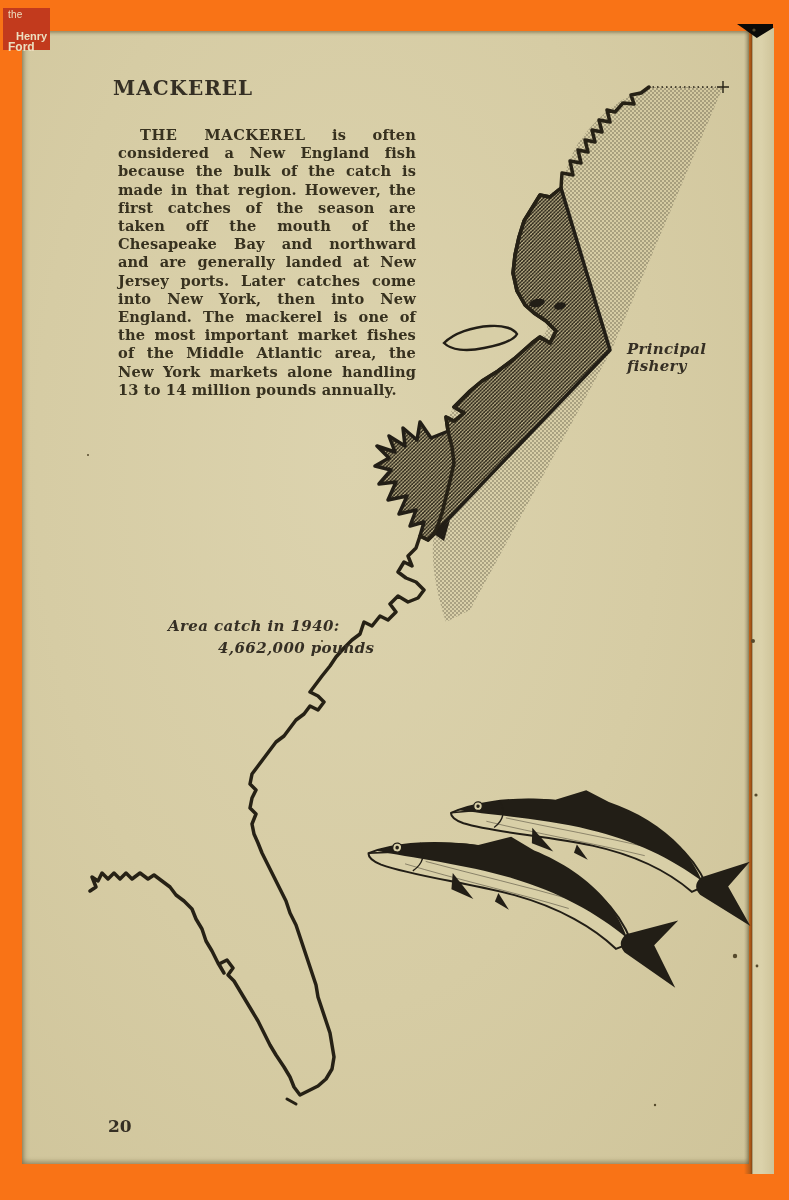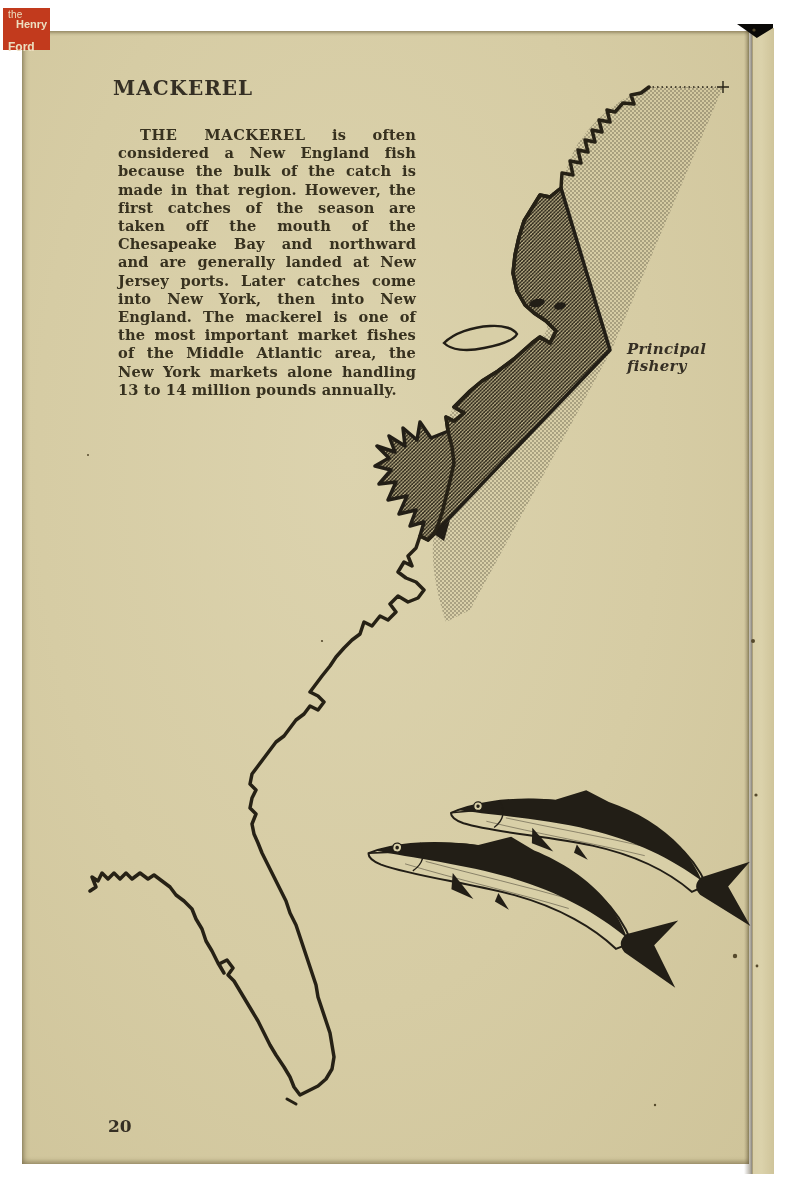--- a/index.html
+++ b/index.html
@@ -1,34 +1,34 @@
 <!DOCTYPE html>
 <html><head>
 <meta charset="utf-8">
 <style>
   html,body{margin:0;padding:0;background:#000;}
-  .photo{position:relative;width:789px;height:1200px;background:#ffffff;overflow:hidden;
+  .photo{position:relative;width:789px;height:1200px;background:#f97316;overflow:hidden;
          font-family:"DejaVu Serif","Liberation Serif",serif;}
   
   .page{position:absolute;left:22px;top:31px;width:727px;height:1133px;
         background:radial-gradient(ellipse at 45% 38%, #dcd3ae 0%, #d6cca4 55%, #cfc49a 100%);
         box-shadow:inset 0 2px 3px rgba(80,65,35,.35), inset 0 -3px 4px rgba(80,65,35,.3),
                    inset 3px 0 5px rgba(80,65,35,.28);}
   .page-sliver{position:absolute;left:752px;top:28px;width:21px;height:1146px;
         background:linear-gradient(90deg,#d9cfa7,#dbd2ab 40%,#cfc49a);
         border-left:1px solid #93876296;}
   .crease{position:absolute;left:744px;top:28px;width:8px;height:1146px;
         background:linear-gradient(90deg,rgba(90,75,40,0) 0%,rgba(70,58,30,.38) 75%,rgba(40,32,15,.55) 100%);}
   .corner-notch{position:absolute;left:737px;top:24px;width:36px;height:14px;background:#0b0a08;
         clip-path:polygon(0 0,100% 0,100% 28%,55% 100%,20% 35%);}
   
   .logo{position:absolute;left:3px;top:8px;width:47px;height:42px;background:#c23a1d;
         font-family:"Liberation Sans","DejaVu Sans",sans-serif;color:#ecdfc0;}
   .logo .the{position:absolute;left:5px;top:1px;font-size:10px;font-weight:400;letter-spacing:.2px;}
-  .logo .henry{position:absolute;left:13px;top:10px;font-size:11px;font-weight:700;}
+  .logo .henry{position:absolute;left:13px;top:22px;font-size:11px;font-weight:700;}
   .logo .ford{position:absolute;left:5px;top:32px;font-size:12px;font-weight:700;}
   
   .ink{color:#352f24;}
   .title{position:absolute;left:113px;top:76px;font-size:20px;font-weight:bold;letter-spacing:1px;}
   .body-text{position:absolute;left:103px;top:111px;width:298px;margin:15px;
         font-size:14.6px;line-height:18.2px;font-weight:bold;text-align:justify;
         text-indent:22px;letter-spacing:.15px;color:#37311f;}
   .body-text .lead{letter-spacing:.6px;}
   .lbl-principal{position:absolute;left:627px;top:341px;font-size:15px;font-weight:bold;
         font-style:italic;line-height:17px;white-space:pre-line;letter-spacing:.3px;}
@@ -148,16 +148,20 @@
     </g>
   </svg>
 
   <div class="title ink">MACKEREL</div>
 
   <p class="body-text"><span class="lead">THE MACKEREL</span><span> is often considered a New England fish because the bulk of the catch is made in that region. However, the first catches of the season are taken off the mouth of the Chesapeake Bay and northward and are generally landed at New Jersey ports. Later catches come into New York, then into New England. The mackerel is one of the most important market fishes of the Middle Atlantic area, the New York markets alone handling 13 to 14 million pounds annually.</span></p>
 
   <div class="lbl-principal ink">Principal
 fishery</div>
 
+  <div class="lbl-area ink">
+    <div>Area catch in 1940:</div>
+    <div class="val">4,662,000 pounds</div>
+  </div>
 
   <div class="pagenum ink">20</div>
 
 </div>
 
 </body></html>

